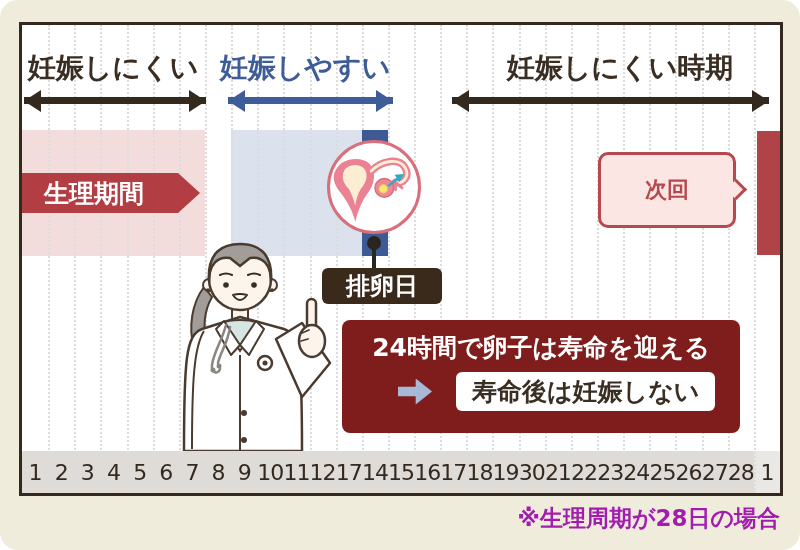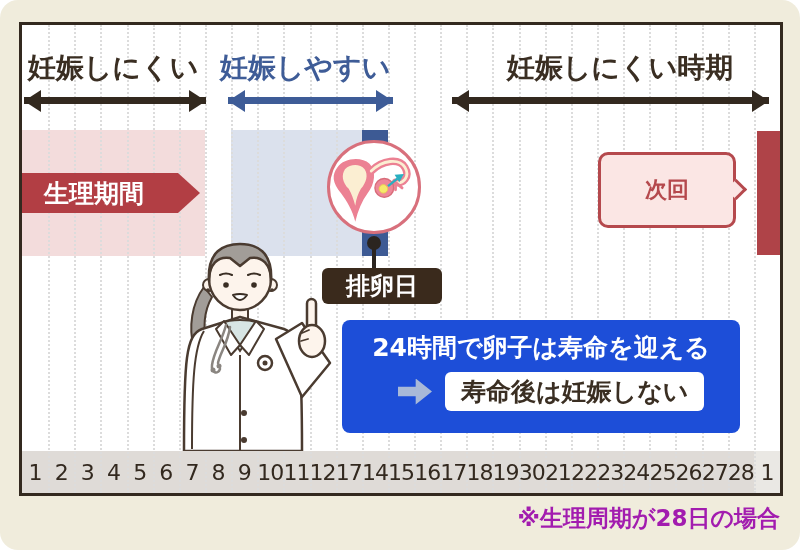--- a/index.html
+++ b/index.html
@@ -48,23 +48,23 @@
 
   
   .bubble{position:absolute;left:576px;top:127px;width:138px;height:76px;background:#FBE6E4;border:3px solid #B5494D;
     border-radius:10px;z-index:4;display:flex;flex-direction:column;align-items:center;justify-content:center;
     color:#B5494D;font-size:22px;font-weight:bold;line-height:1.25;}
   .bubble-tail{position:absolute;right:-11px;top:50%;width:15px;height:15px;margin-top:-8px;background:#FBE6E4;
     border-top:3px solid #B5494D;border-right:3px solid #B5494D;transform:rotate(45deg);}
   .next-bar{position:absolute;right:0;top:106px;width:23px;height:124px;background:#AF4348;z-index:2;}
 
   
-  .info-box{position:absolute;left:320px;top:295px;width:398px;height:113px;background:#1d4ed8;border-radius:8px;z-index:6;}
+  .info-box{position:absolute;left:320px;top:295px;width:398px;height:113px;background:#7f1d1d;border-radius:8px;z-index:6;}
   .info-line1{margin-top:11px;text-align:center;color:#fff;font-size:25px;font-weight:bold;white-space:nowrap;}
-  .info-line2{margin-top:8px;margin-left:56px;display:flex;align-items:center;gap:13px;}
+  .info-line2{margin-top:8px;margin-left:56px;display:flex;align-items:center;gap:24px;}
   .info-arrow{width:34px;height:26px;background:#A8B9D8;
     clip-path:polygon(0 32%,52% 32%,52% 0,100% 50%,52% 100%,52% 68%,0 68%);}
   .info-pill{background:#fff;border-radius:6px;padding:3px 16px;font-size:25px;font-weight:bold;color:#3A2E22;white-space:nowrap;}
 
   
   .day-strip{position:absolute;left:0;right:0;bottom:0;height:42px;display:flex;z-index:0;}
   .day-cell{flex:1;background:#DFDBD7;display:flex;align-items:center;justify-content:center;
     font-size:22px;color:#33291F;letter-spacing:-1px;}
   .day-cell.last{background:#EAE8E4;}
 

